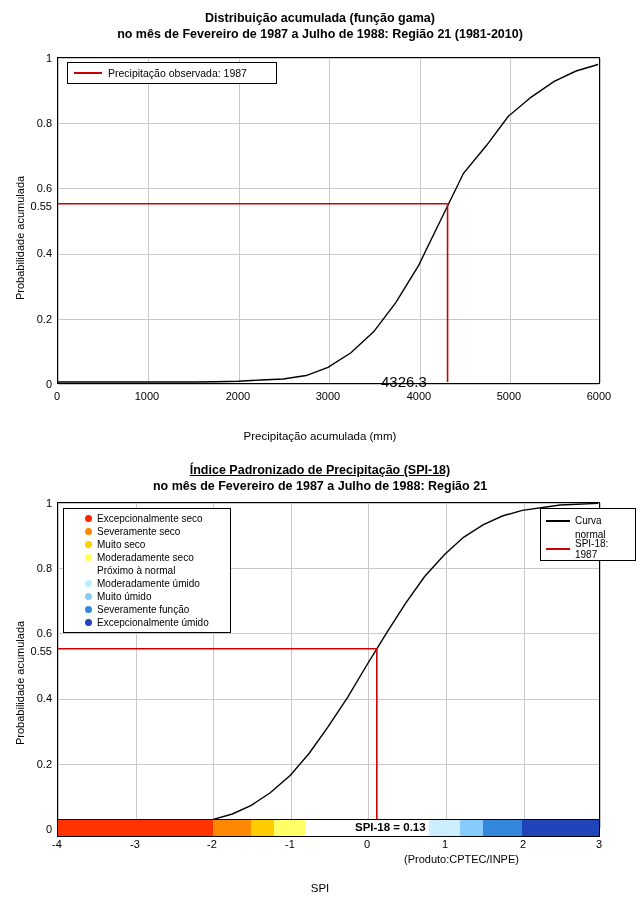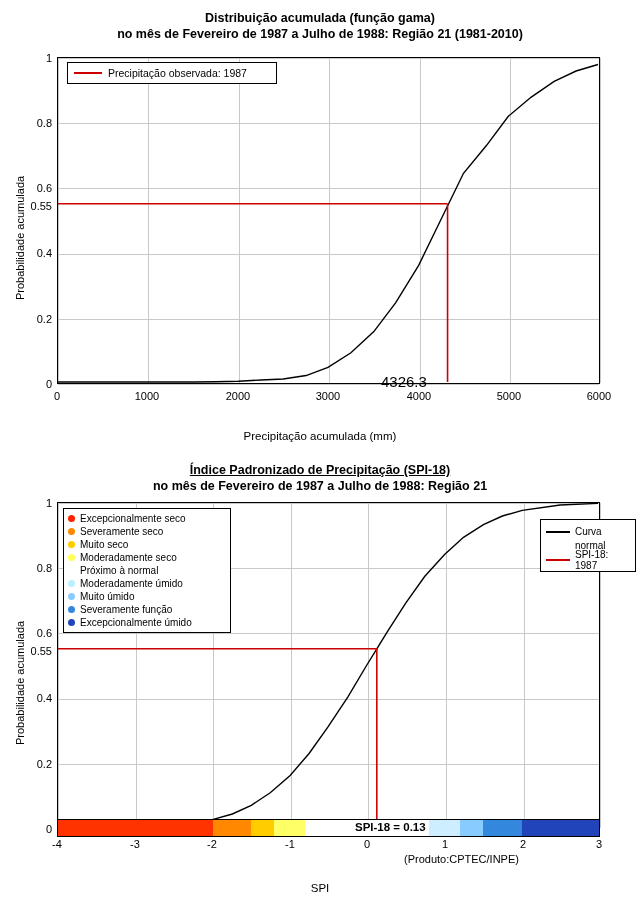--- a/index.html
+++ b/index.html
@@ -149,42 +149,41 @@
   .legend-line {
     display: inline-block;
     width: 28px;
     height: 0;
     border-top: 2px solid #cc0000;
   }
   #legend-classes {
     left: 63px;
     top: 508px;
     width: 168px;
-    padding: 3px 4px;
+    padding: 3px 21px;
   }
   .class-row {
     display: flex;
     align-items: center;
     height: 13px;
     gap: 5px;
   }
   .class-dot {
     width: 7px;
     height: 7px;
     border-radius: 50%;
     flex: none;
   }
   .class-label { font-size: 10px; line-height: 11px; white-space: nowrap; }
 
   #legend-curves {
     right: 4px;
     top: 508px;
     width: 96px;
     padding: 4px 5px;
-    margin-top: 11px;
   }
   .curve-row {
     display: flex;
     align-items: center;
     gap: 5px;
     height: 15px;
   }
   .curve-row .swatch {
     width: 24px;
     height: 0;

